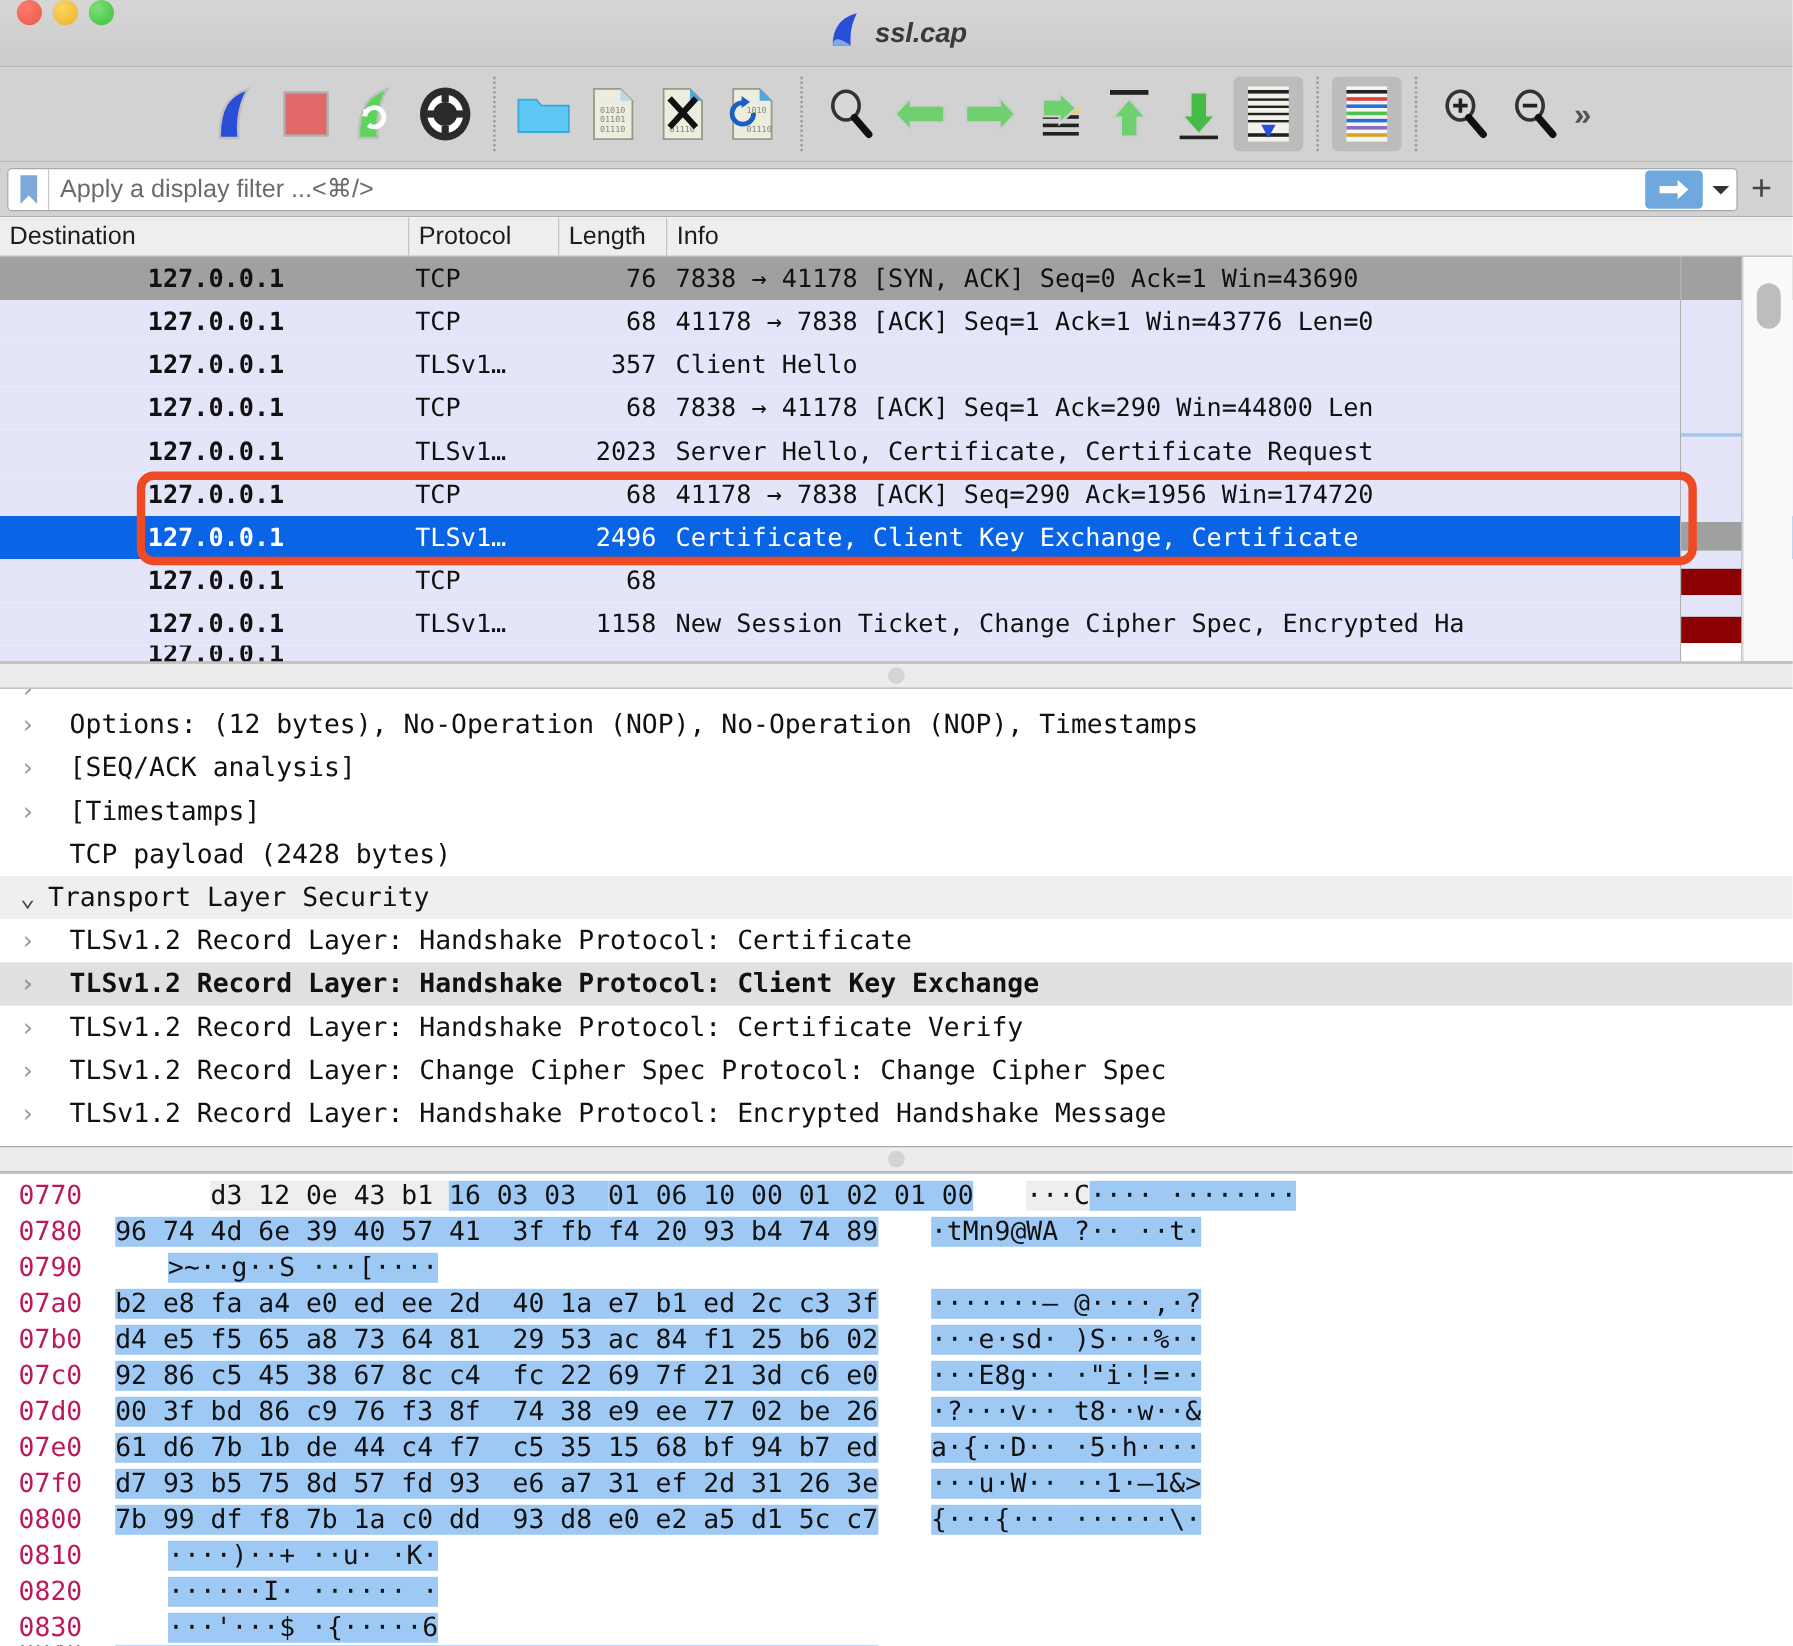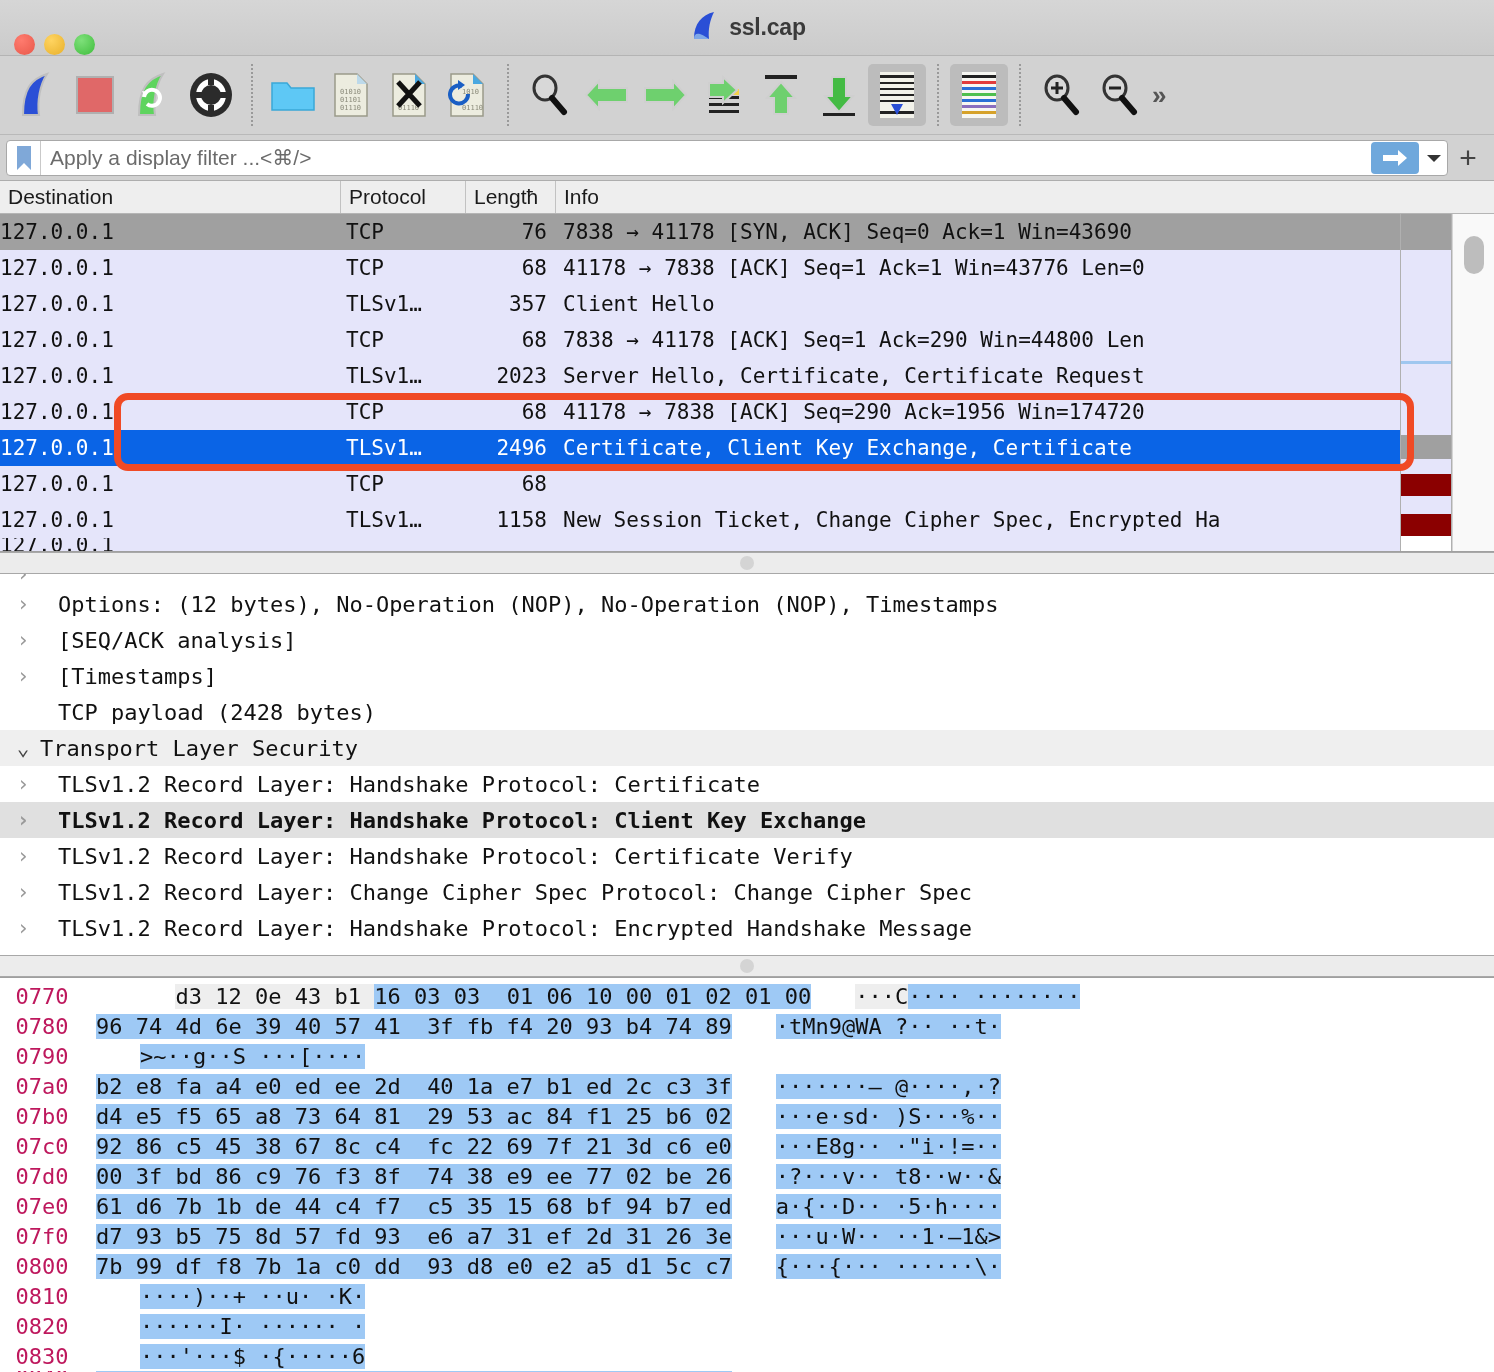--- a/index.html
+++ b/index.html
@@ -8,22 +8,23 @@
     overflow: hidden;
     background: #ffffff;
     font-family: "Liberation Sans", sans-serif;
   }
 
   
   .titlebar {
     height: 56px;
     background: linear-gradient(#d6d6d6, #cbcbcb);
     border-bottom: 1px solid #b4b4b4;
-    display: flex; align-items: flex-end;
+    display: flex; align-items: flex-start;
     position: relative;
+    font-style: italic;
   }
   .traffic { display: flex; gap: 9px; margin-left: 14px; }
   .tl { width: 21px; height: 21px; border-radius: 50%; display: block; }
   .tl.red    { background: radial-gradient(circle at 35% 30%, #ff7b6e, #e8584a); }
   .tl.yellow { background: radial-gradient(circle at 35% 30%, #ffd461, #e8b02a); }
   .tl.green  { background: radial-gradient(circle at 35% 30%, #7ee07a, #3fbd3c); }
   .title-center {
     position: absolute; left: 0; right: 0; top: 0; bottom: 0;
     display: flex; align-items: center; justify-content: center; gap: 9px;
     pointer-events: none;
@@ -33,20 +34,21 @@
     letter-spacing: -0.2px;
   }
 
   
   .toolbar {
     height: 79px;
     background: #d2d2d2;
     border-bottom: 1px solid #b9b9b9;
     display: flex; align-items: center;
     padding: 0 8px;
+    justify-content: center;
   }
   .tbtn {
     width: 58px; height: 62px;
     display: flex; align-items: center; justify-content: center;
     border-radius: 5px;
     flex: none;
   }
   .tbtn.pressed { background: #bcbcbc; }
   .tsep {
     width: 1px; height: 62px; margin: 0 11px;
@@ -133,21 +135,21 @@
     display: flex; align-items: center;
     font-family: "DejaVu Sans Mono", monospace;
     font-size: 21px;
     color: #111;
     background: #e5e5fa;
     white-space: nowrap;
   }
   .prow.cur     { background: #a0a0a0; }
   .prow.sel     { background: #0a64e6; color: #fff; }
   .cell { flex: none; overflow: hidden; white-space: nowrap; }
-  .c-dest   { width: 340px; text-align: left; padding-left: 0; font-weight: 400;}
+  .c-dest   { width: 340px; text-align: center; padding-left: 20px; font-weight: 700;}
   .c-proto  { width: 125px; padding-left: 6px; }
   .c-len    { width: 90px;  text-align: right; padding-right: 8px; }
   .c-info   { width: 720px; padding-left: 8px; }
 
   
   .minimap {
     position: absolute; top: 33px; right: 42px;
     width: 52px; bottom: 0;
     background: #e5e5fa;
     border-left: 1px solid #b0b0b0;

